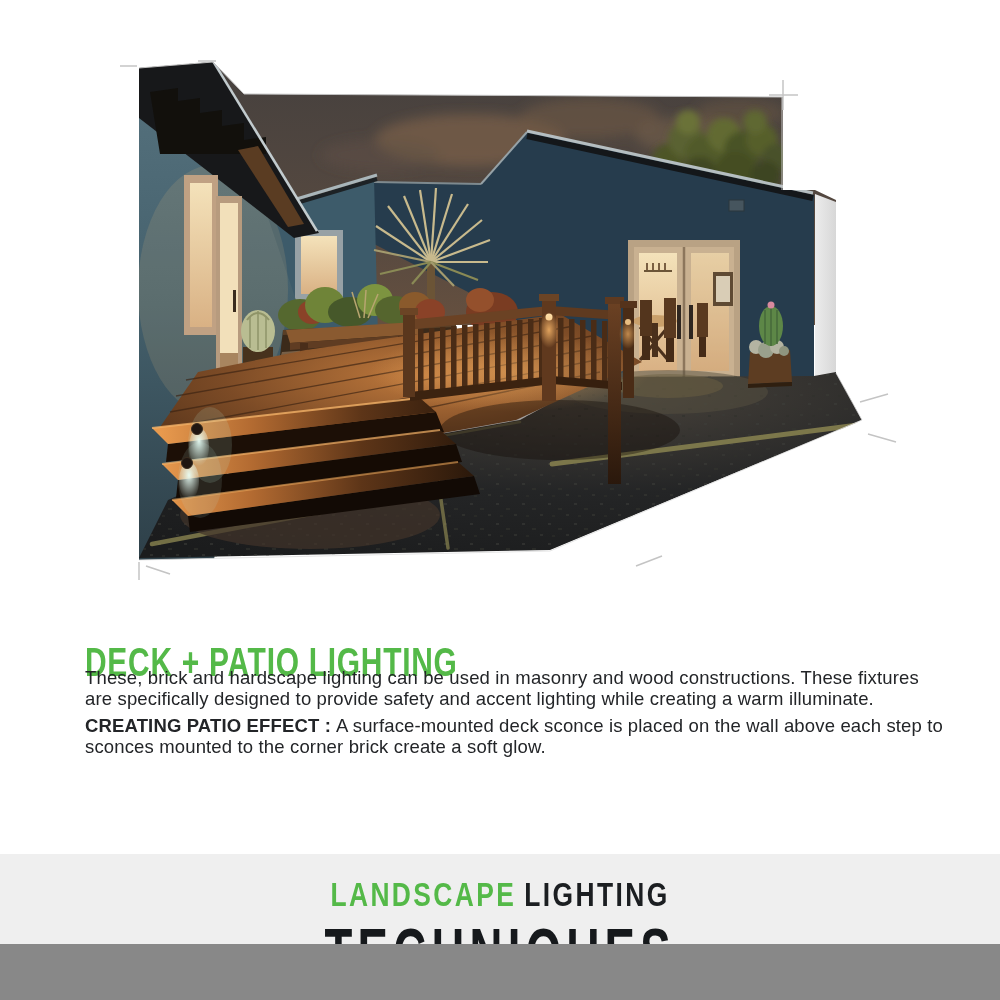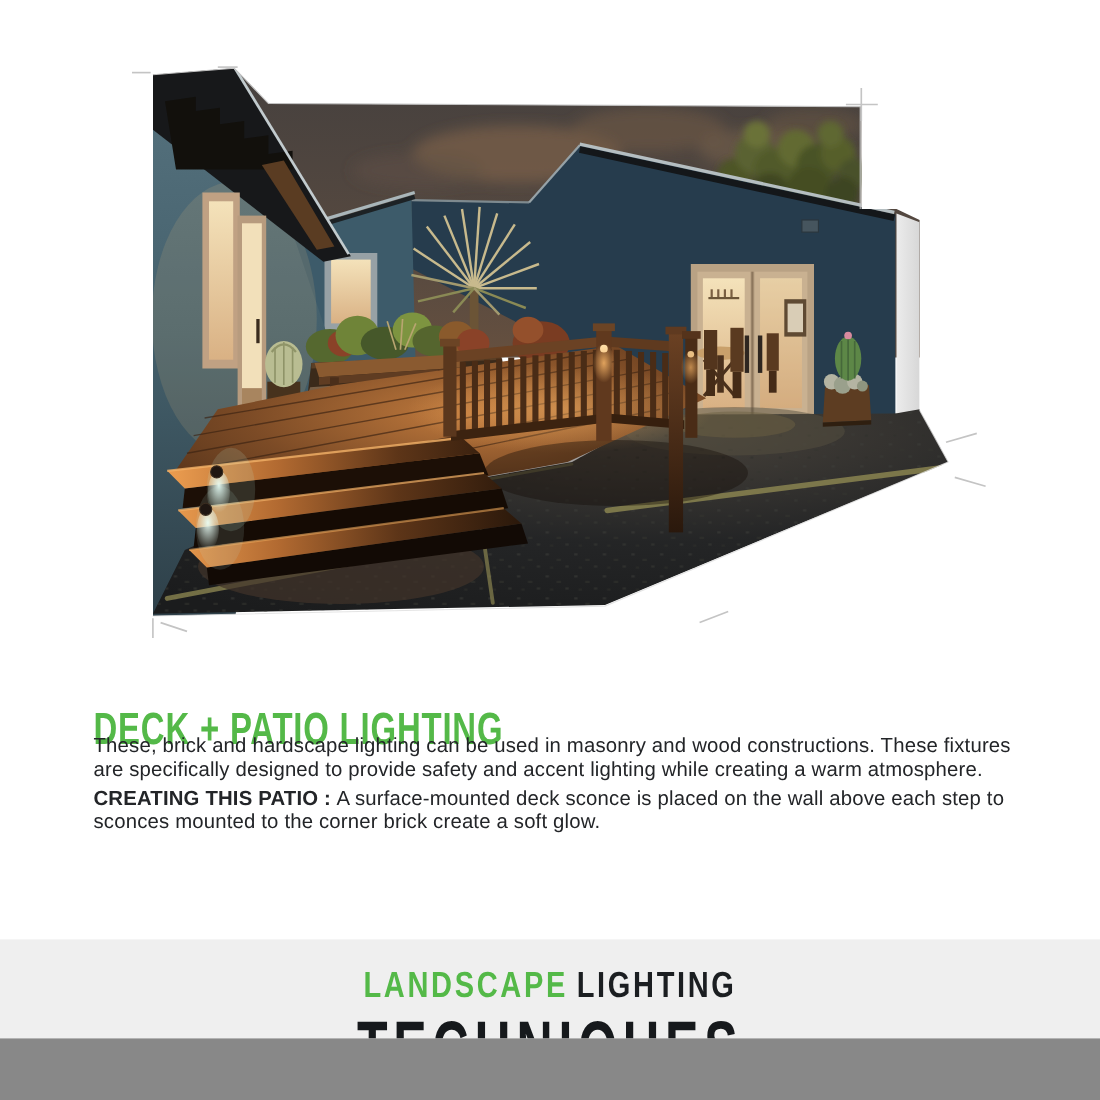--- a/index.html
+++ b/index.html
@@ -381,25 +381,25 @@
       <line x1="636" y1="566" x2="662" y2="556"></line>
       <line x1="139" y1="562" x2="139" y2="580"></line>
         <line x1="146" y1="566" x2="170" y2="574"></line>
     </g>
   </svg>
 
   <h1 class="heading">DECK + PATIO LIGHTING</h1>
 
   <div class="para p1">
     <div class="ln">These, brick and hardscape lighting can be used in masonry and wood constructions. These fixtures</div>
-    <div class="ln">are specifically designed to provide safety and accent lighting while creating a warm atmosphere.</div>
+    <div class="ln">are specifically designed to provide safety and accent lighting while creating a warm illuminate.</div>
   </div>
 
   <div class="para p2">
-    <div class="ln"><span class="bold-label">CREATING THIS PATIO :</span><span>A surface-mounted deck sconce is placed on the wall above each step to</span></div>
+    <div class="ln"><span class="bold-label">CREATING PATIO EFFECT :</span><span>A surface-mounted deck sconce is placed on the wall above each step to</span></div>
     <div class="ln">sconces mounted to the corner brick create a soft glow.</div>
   </div>
 
   <div class="footer-band">
     <div class="brand-line">
       <span class="green">LANDSCAPE</span><span>LIGHTING</span>
     </div>
     <div class="big-title">TECHNIQUES</div>
   </div>
 

